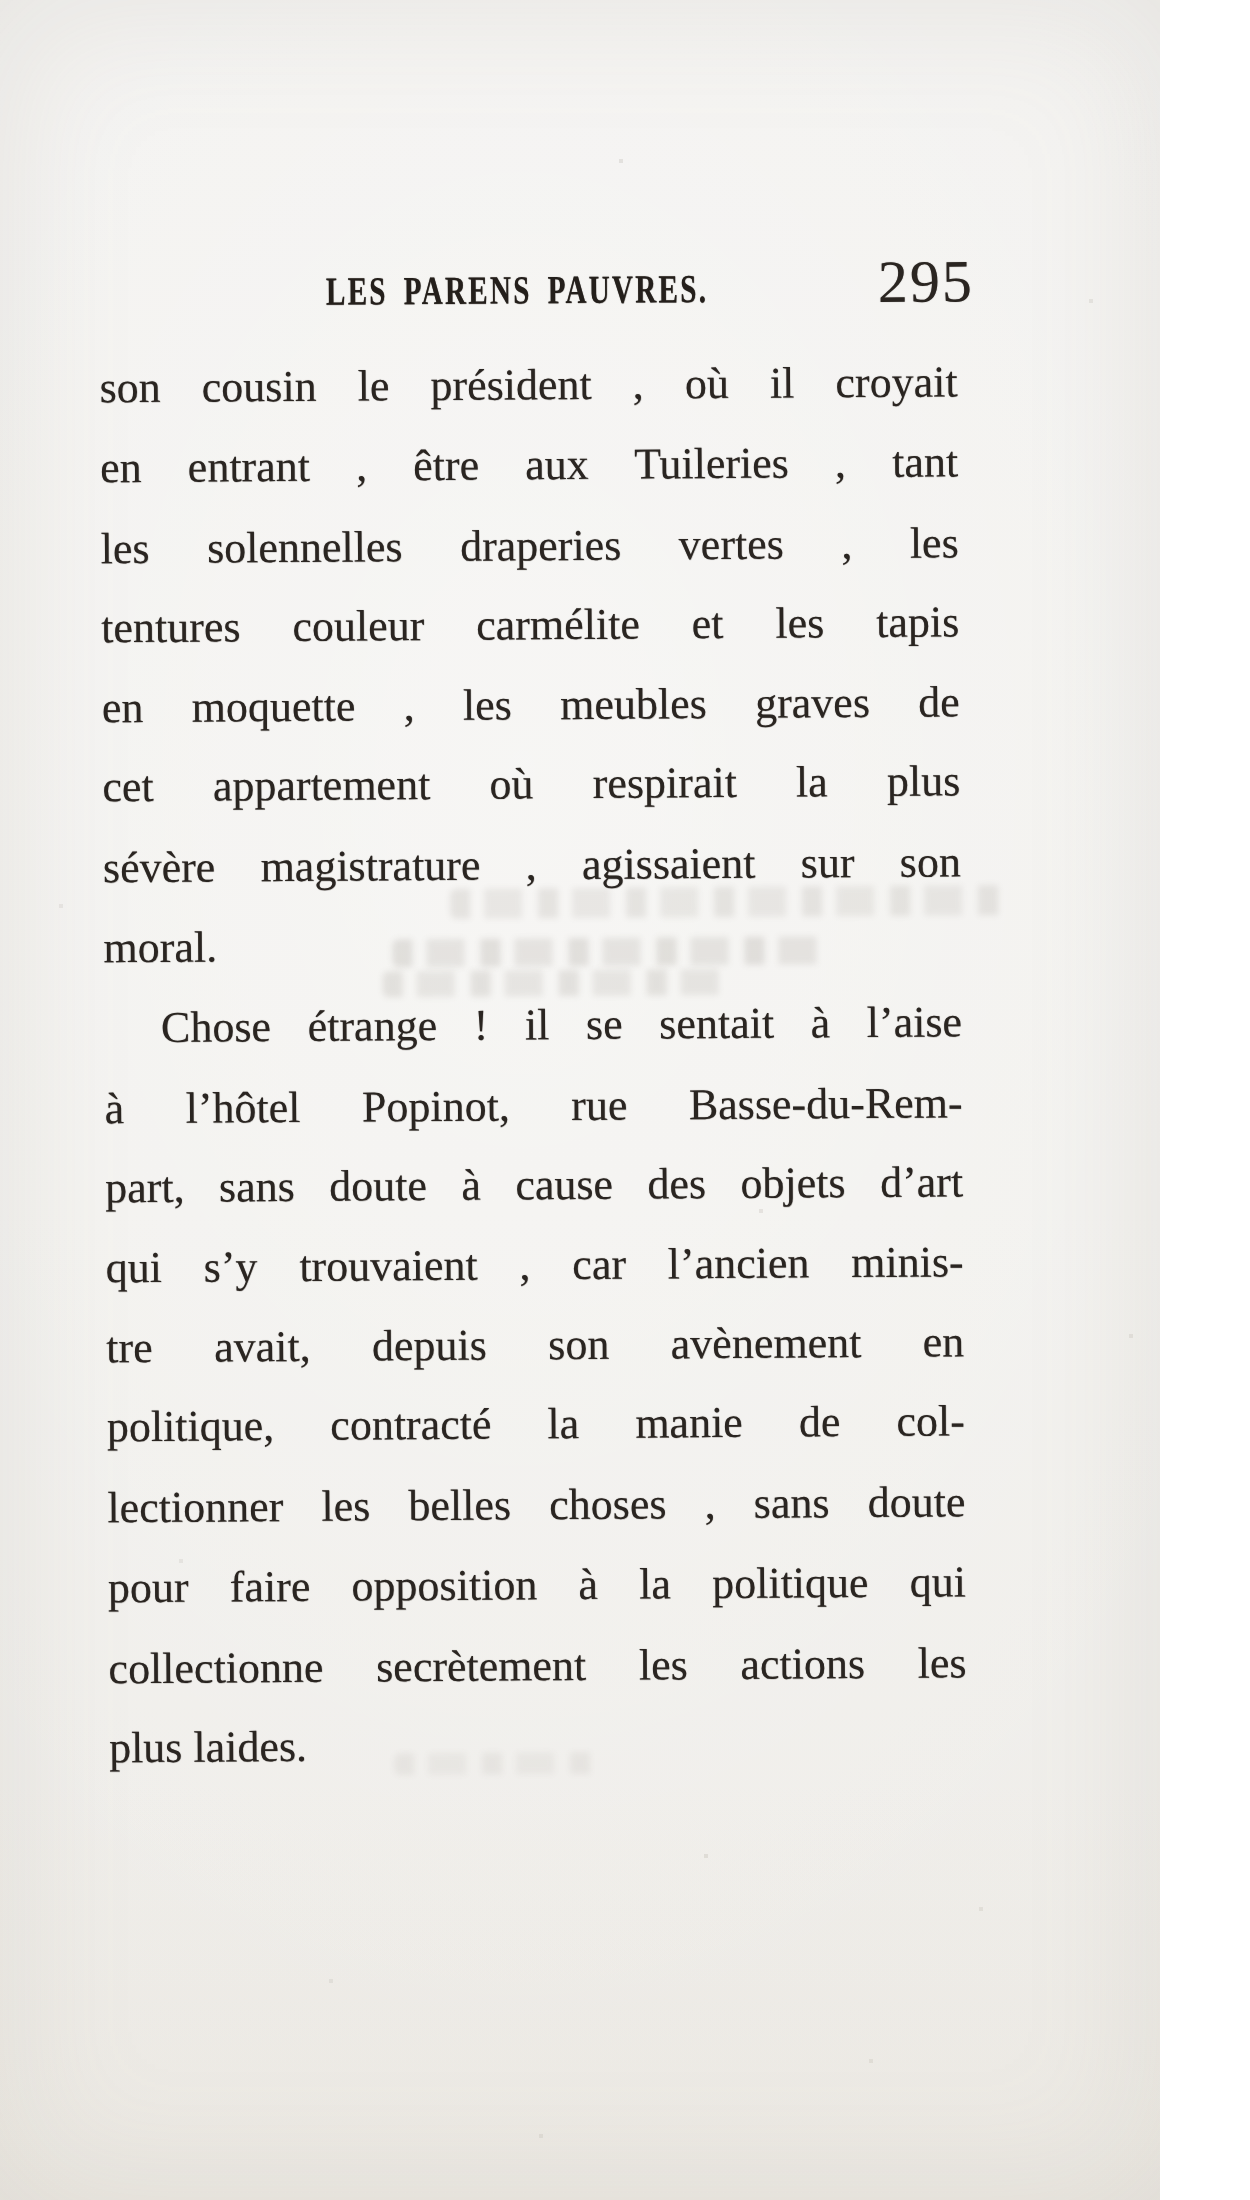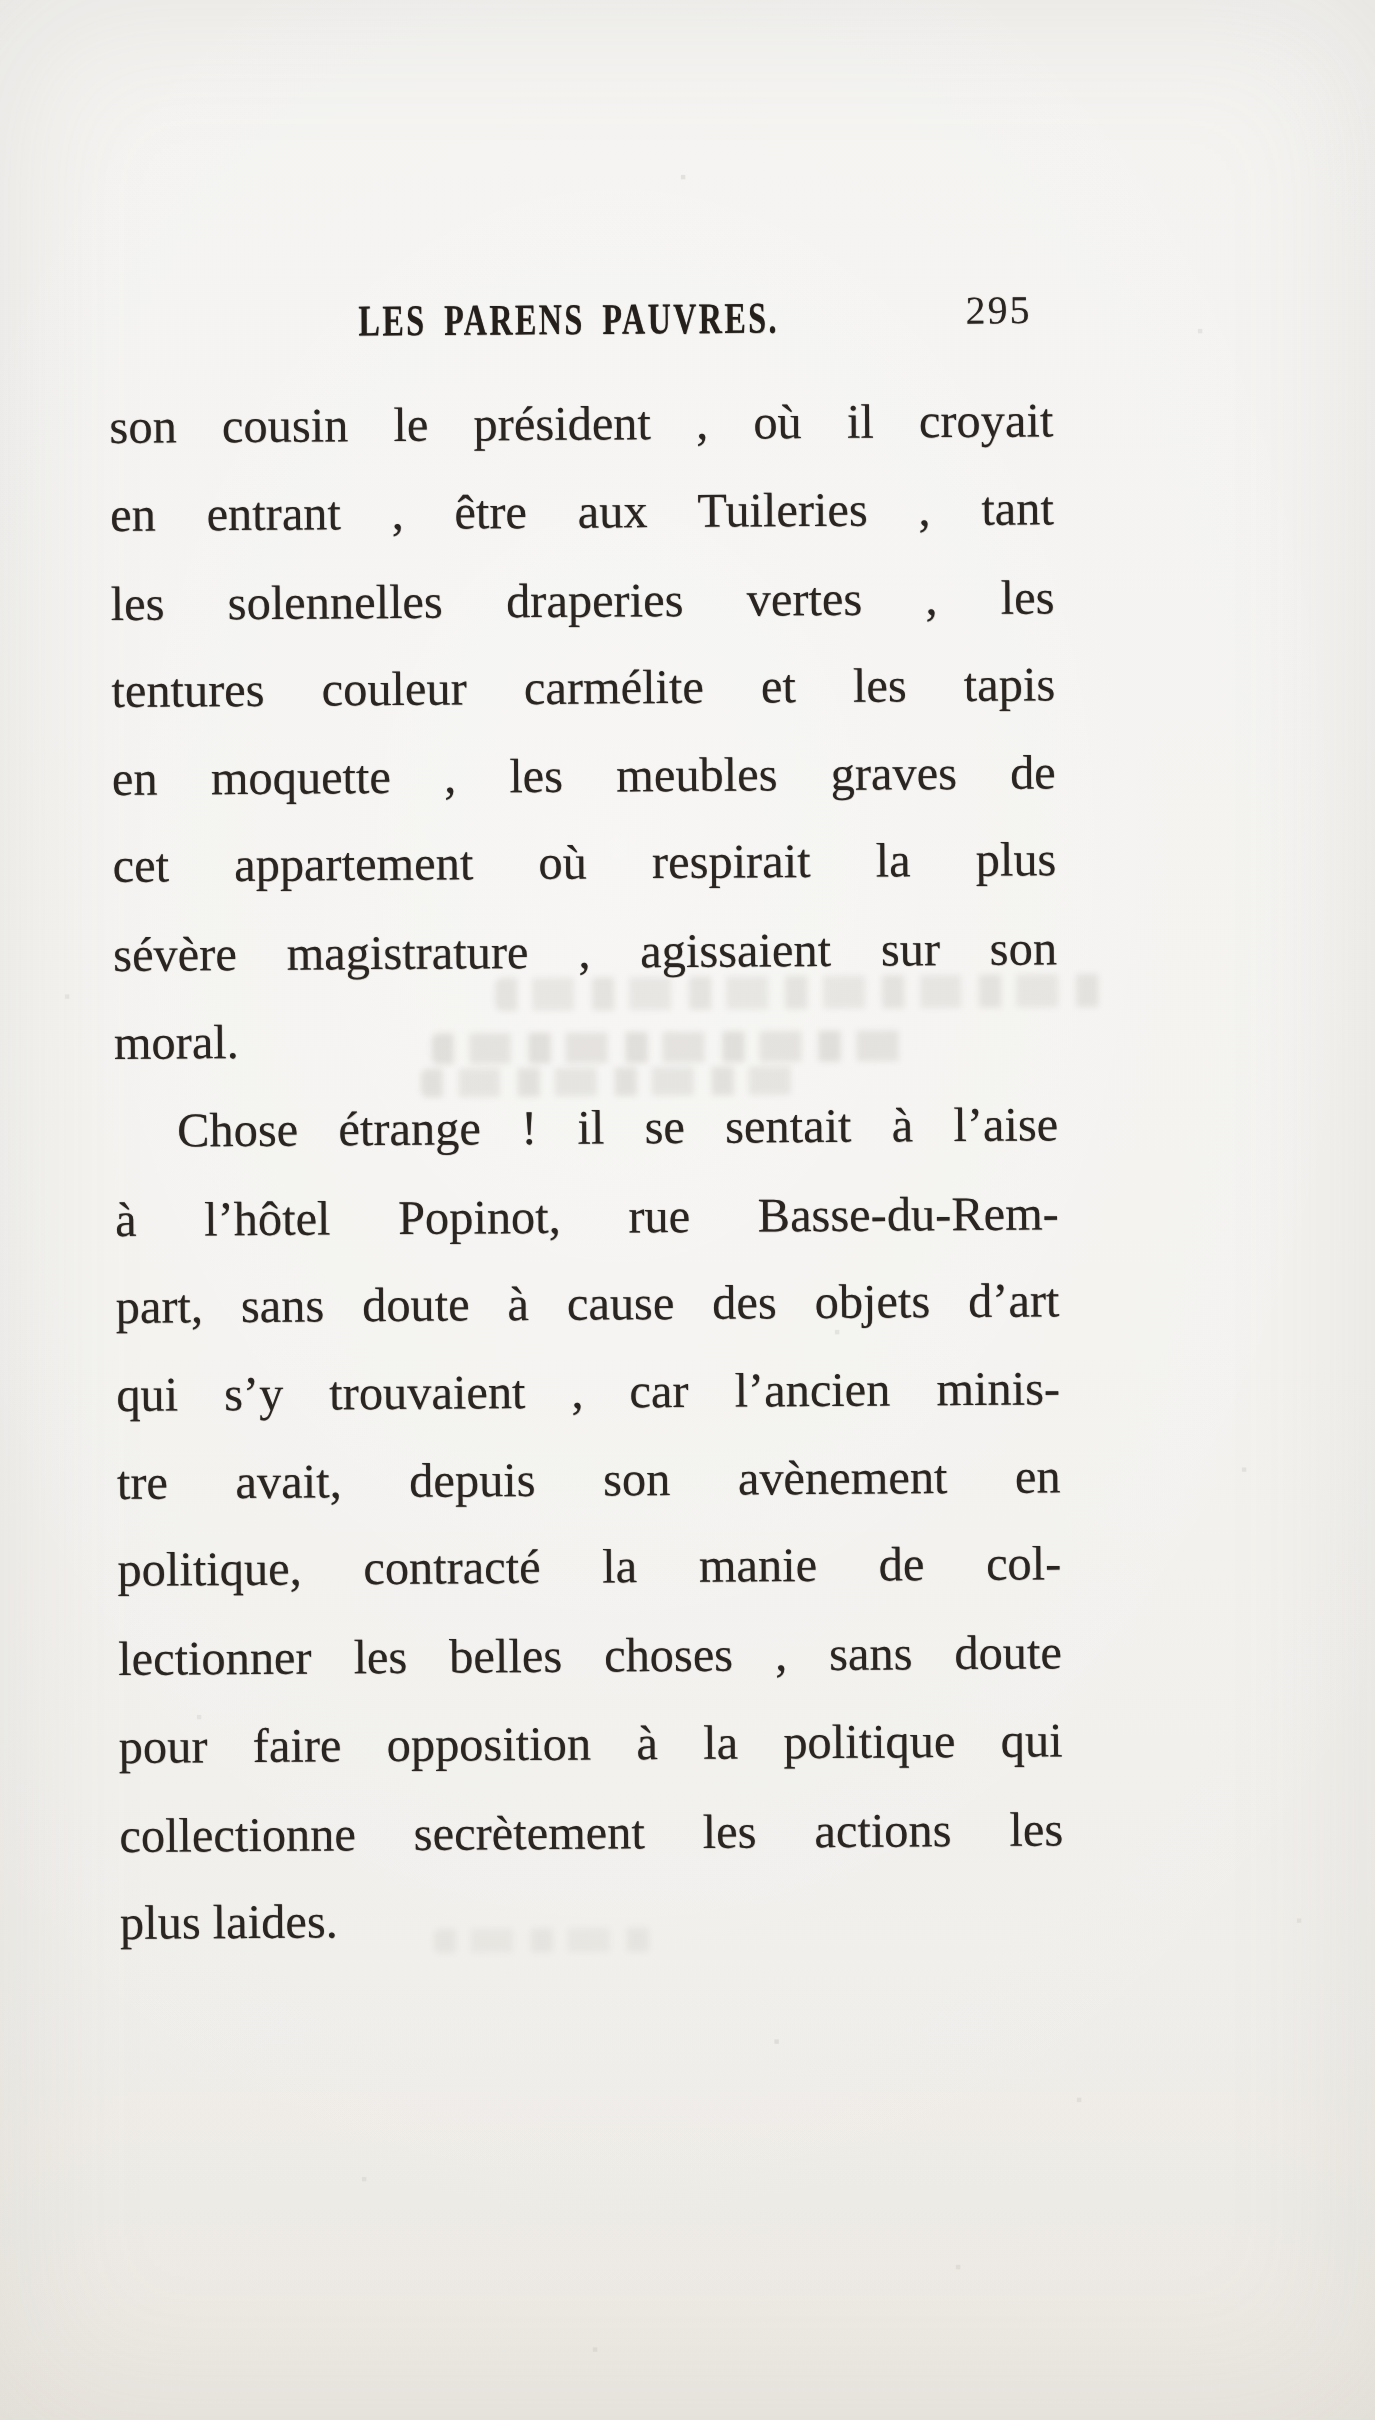--- a/index.html
+++ b/index.html
@@ -6,21 +6,21 @@
     margin: 0;
     padding: 0;
     width: 1250px;
     height: 2200px;
     overflow: hidden;
     font-family: "Liberation Serif", "DejaVu Serif", serif;
   }
 
   .page {
     position: relative;
-    width: 1250px;
+    width: 1160px;
     height: 2200px;
     background:
       radial-gradient(ellipse 140% 110% at 45% 35%, rgba(255,255,255,0.35) 0%, rgba(255,255,255,0) 55%),
       linear-gradient(180deg, #f3f2f0 0%, #f2f1ee 55%, #eeece8 100%);
     box-shadow: inset 0 0 140px rgba(150,140,125,0.14);
     overflow: hidden;
   }
 
   
   .tilt {
@@ -44,21 +44,21 @@
     transform: scaleX(0.73);
     transform-origin: left center;
     text-shadow: 0 0 1px rgba(30,25,20,0.55), 0.5px 0.5px 0 rgba(30,25,20,0.25);
     white-space: nowrap;
   }
 
   .page-number {
     position: absolute;
     left: 882px;
     top: 258px;
-    font-size: 36px;
+    font-size: 60px;
     line-height: 52px;
     color: #2a2521;
     letter-spacing: 2px;
     text-shadow: 0 0 1px rgba(35,30,25,0.5);
     white-space: nowrap;
   }
 
   
   .textblock {
     position: absolute;

